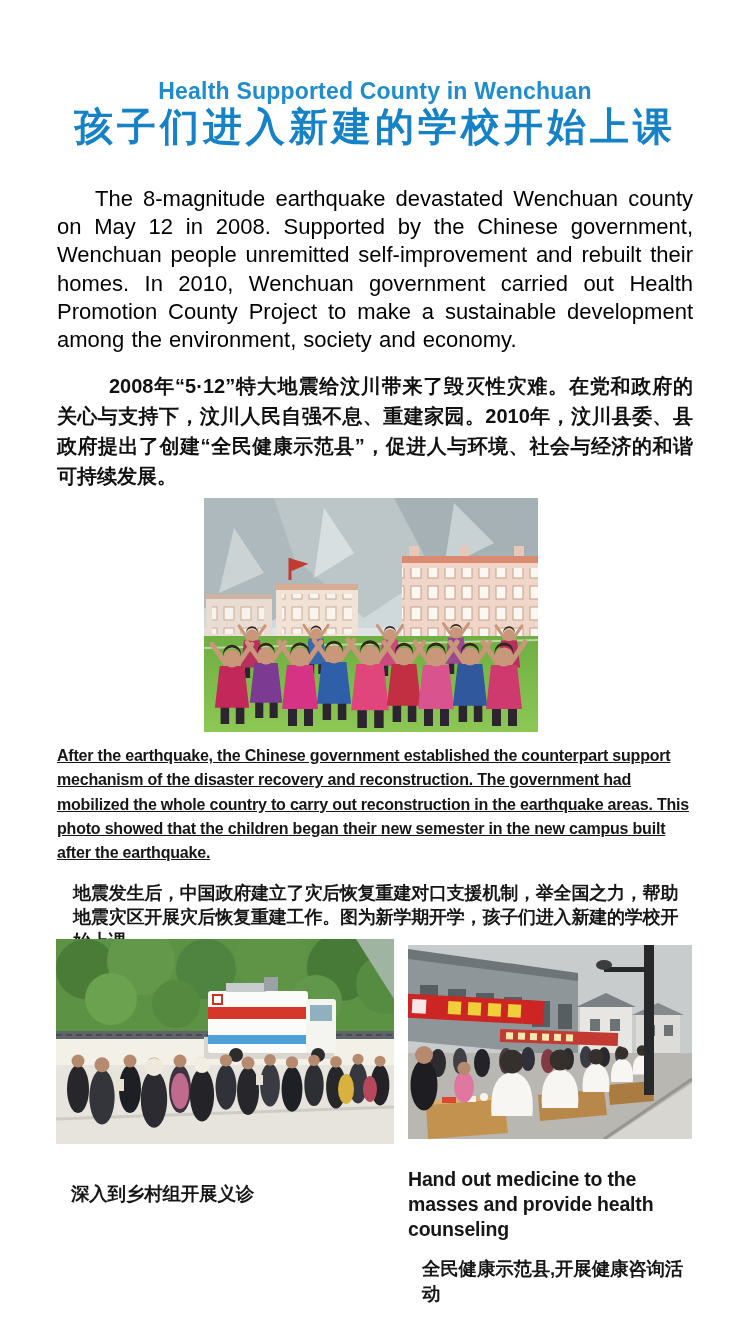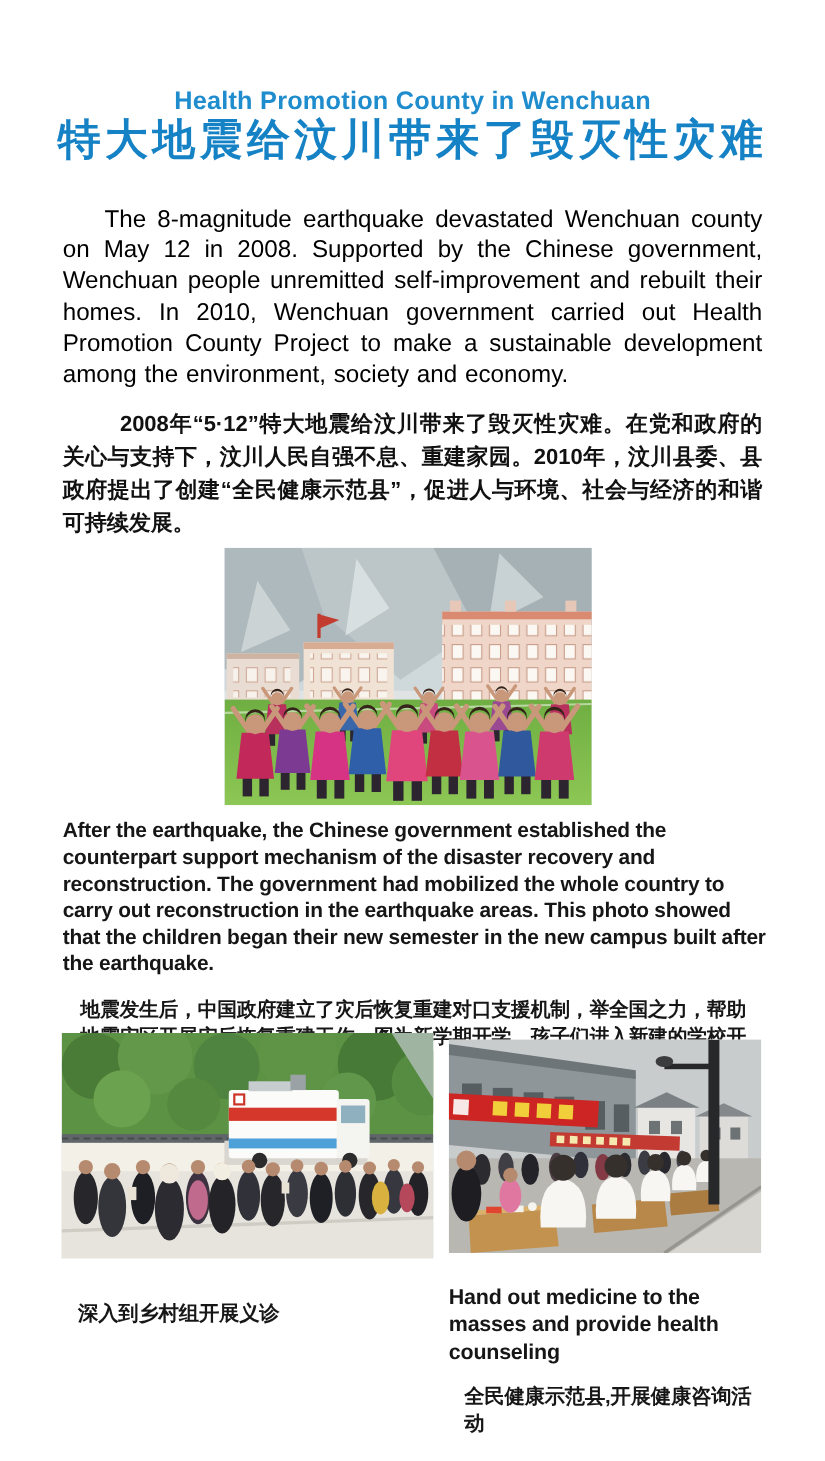--- a/index.html
+++ b/index.html
@@ -36,32 +36,32 @@
   
   .photo{overflow:hidden;background:#dfe3e4;}
   .photo svg{display:block;}
   .photo-main{left:204px;top:498px;width:334px;height:234px;}
   .photo-left{left:56px;top:939px;width:338px;height:205px;}
   .photo-right{left:408px;top:945px;width:284px;height:194px;}
 
   
   .cap{color:#161616;font-weight:700;letter-spacing:-0.2px;}
   .caption-main{left:57px;width:644px;top:744px;}
-  .caption-main .en{font-size:19px;line-height:24.3px;margin:0;}
+  .caption-main .en{font-size:16px;line-height:24.3px;margin:0;text-decoration:underline;}
   .caption-main .zh{font-size:18px;line-height:24px;margin:16px;font-family:Liberation Serif, serif;}
   .caption-bl{left:57px;width:346px;top:1167px;}
   .caption-br{left:408px;width:292px;top:1167px;}
   .caption-bl .en,.caption-br .en{font-size:19.5px;line-height:25px;margin:0;}
   .caption-bl .zh,.caption-br .zh{font-size:18.5px;line-height:25px;margin:14px;}
 </style>
 </head>
 <body>
 
-<div class="abs title-en">Health Promotion County in Wenchuan</div>
-<div class="abs title-zh">特大地震给汶川带来了毁灭性灾难</div>
+<div class="abs title-en">Health Supported County in Wenchuan</div>
+<div class="abs title-zh">孩子们进入新建的学校开始上课</div>
 
 <p class="abs intro-en">The 8-magnitude earthquake devastated Wenchuan county on May 12 in 2008. Supported by the Chinese government, Wenchuan people unremitted self-improvement and rebuilt their homes. In 2010, Wenchuan government carried out Health Promotion County Project to make a sustainable development among the environment, society and economy.</p>
 <p class="abs intro-zh">2008年“5·12”特大地震给汶川带来了毁灭性灾难。在党和政府的关心与支持下，汶川人民自强不息、重建家园。2010年，汶川县委、县政府提出了创建“全民健康示范县”，促进人与环境、社会与经济的和谐可持续发展。</p>
 
 <div class="abs photo photo-main">
   <svg width="334" height="234" viewBox="0 0 334 234" xmlns="http://www.w3.org/2000/svg">
     <defs>
       <linearGradient id="grass" x1="0" y1="0" x2="0" y2="1">
         <stop offset="0" stop-color="#6fae42"></stop>
           <stop offset="1" stop-color="#8dc755"></stop>

